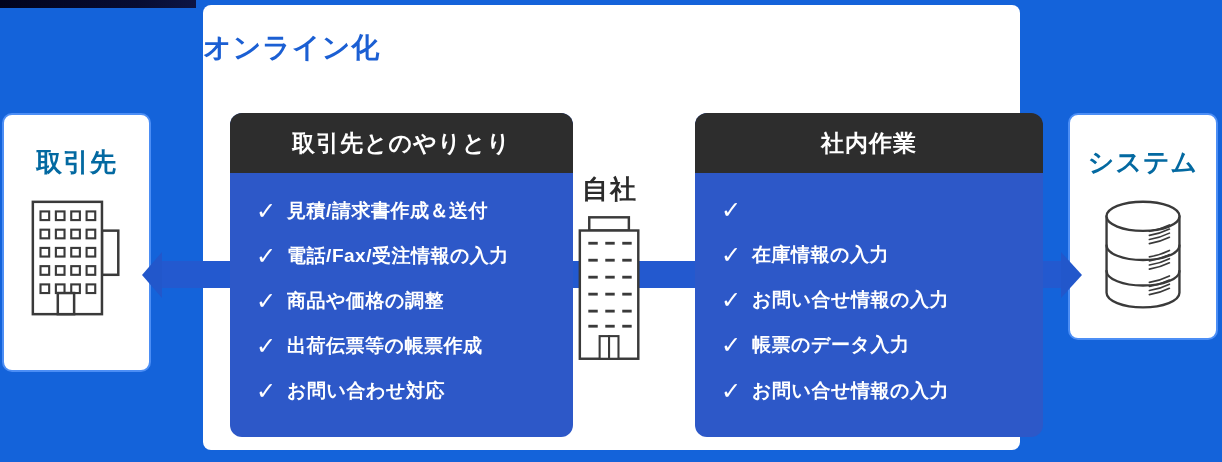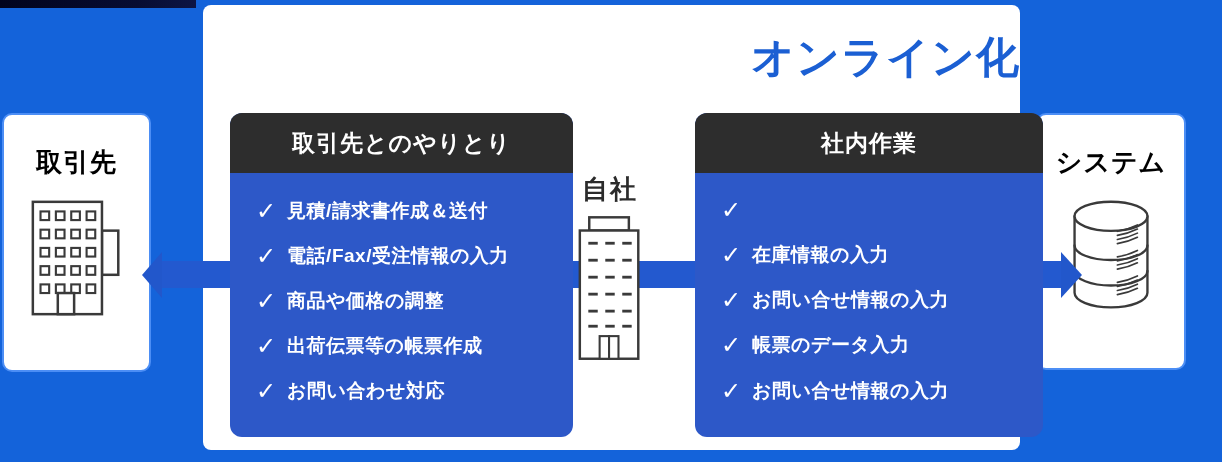--- a/index.html
+++ b/index.html
@@ -8,29 +8,29 @@
     background:#1463da;
     font-family:"Liberation Sans","DejaVu Sans",sans-serif;
     -webkit-font-smoothing:antialiased;
   }
   
   .top-navy{position:absolute;left:0;top:0;width:196px;height:8px;
     background:linear-gradient(90deg,#01031d 0%,#070c33 70%,#0d1545 100%);}
   
   .panel{position:absolute;left:203px;top:5px;width:817px;height:445px;
     background:#fff;border-radius:8px;z-index:1;}
-  .panel-title{position:absolute;left:0;top:24px;width:100%;text-align:right;
-    font-size:43px;font-weight:700;color:#1b5fd3;letter-spacing:1px;}
+  .panel-title{position:absolute;left:0;top:24px;width:100%;text-align:left;
+    font-size:28px;font-weight:700;color:#1b5fd3;letter-spacing:1px;}
   
   .node-card{position:absolute;top:113px;background:#fff;border:2px solid #4c8ef5;
     border-radius:10px;box-sizing:border-box;z-index:2;display:flex;
     flex-direction:column;align-items:center;}
   .node-card.left{left:2px;width:149px;height:259px;}
-  .node-card.right{left:1036px;width:150px;height:257px;}
-  .node-label{margin-top:30px;font-size:26px;font-weight:700;color:#000000;letter-spacing:1px;}
+  .node-card.right{left:1068px;width:150px;height:227px;}
+  .node-label{margin-top:30px;font-size:26px;font-weight:700;color:#0369a1;letter-spacing:1px;}
   .node-icon{margin-top:18px;}
   
   .shaft{position:absolute;top:261px;height:27px;background:#2359cf;z-index:3;}
   .shaft.to-partner{left:160px;width:72px;}
   .shaft.mid{left:528px;width:167px;}
   .shaft.to-system{left:1000px;width:63px;}
   .head{position:absolute;width:0;height:0;z-index:3;}
   .head.left-tip{left:142px;top:252px;
     border-top:23px solid transparent;border-bottom:23px solid transparent;
     border-right:20px solid #2257cb;}

